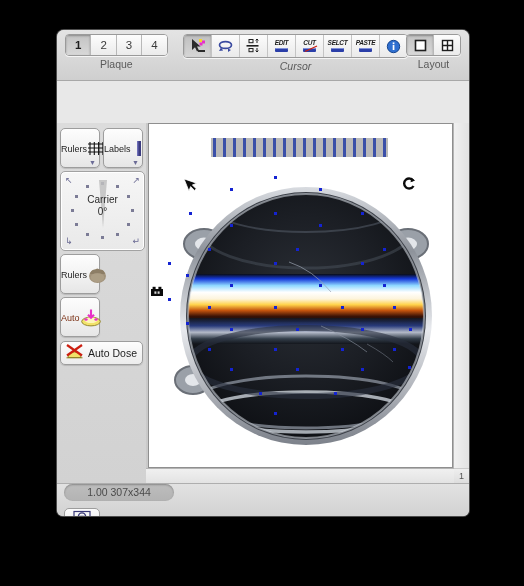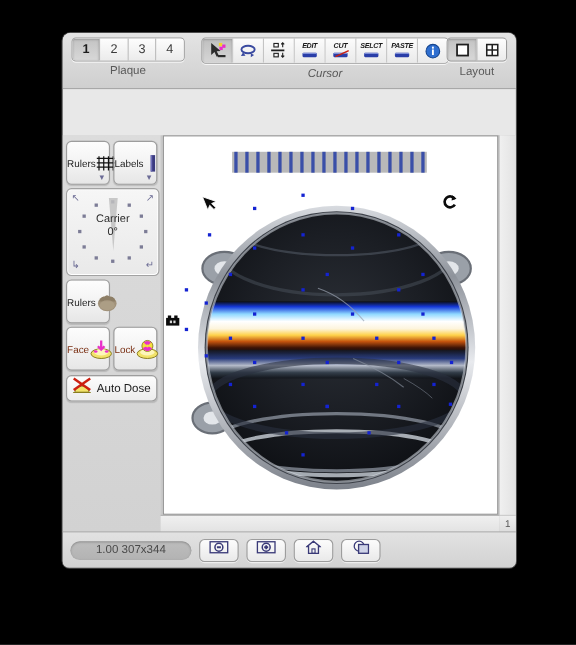--- a/index.html
+++ b/index.html
@@ -129,22 +129,22 @@
   #rulerstrip i{display:block;width:3px;background:#3a4fa8;}
 
   
   #photo{position:absolute;left:22px;top:42px;width:270px;height:290px;}
   .dot{position:absolute;width:2.5px;height:2.5px;background:#1423d2;}
   .glyph{position:absolute;font-size:13px;color:#000;line-height:1;font-weight:bold;}
 
   
   #bottombar{position:absolute;left:0;right:0;bottom:0;height:32px;
              background:linear-gradient(to bottom,#e2e2e2,#d2d2d2);
-             border-top:1px solid #aeaeae;display:flex;align-items:center;
-             padding-left:7px;gap:7px;}
+             border-top:1px solid #aeaeae;display:flex;align-items:flex-start;
+             padding-left:7px;gap:7px;flex-direction:column;}
   #zoompill{height:17px;min-width:110px;border-radius:9px;
             background:linear-gradient(to bottom,#bdbdbd,#b3b3b3);
             box-shadow:inset 0 1px 2px rgba(0,0,0,.28);
             font-size:10.5px;color:#4a4a4a;text-align:center;line-height:17px;cursor:default;}
   .bbtn{width:34px;height:19px;border:1px solid #9d9d9d;border-radius:5px;
         background:linear-gradient(to bottom,#fcfcfc,#e9e9e9);
         display:flex;align-items:center;justify-content:center;cursor:default;
         box-shadow:0 1px 0 rgba(255,255,255,.6);}
 </style>
 </head>
@@ -332,48 +332,32 @@
               <path d="M3 9 Q5 4 8 5 Q10 2 13 5 Q16.5 4 18 9 Z" fill="#8d7e66"></path>
               <ellipse cx="10.5" cy="12.5" rx="6.8" ry="4.6" fill="#b0a189" opacity=".75"></ellipse>
             </svg>
           </div>
         </div>
       </div>
 
 
       <div class="sbrow">
         <div class="sbbtn">
-          <div class="cap red">Face</div>
+          <div class="cap red">Auto</div>
           <div class="ic">
             <svg width="22" height="19" viewBox="0 0 22 19">
               <ellipse cx="11" cy="13.5" rx="9.3" ry="4.4" fill="#f2e36a" stroke="#8a7d20" stroke-width=".9"></ellipse>
               <ellipse cx="11" cy="12.2" rx="6.4" ry="2.9" fill="#fdf6bb"></ellipse>
               <path d="M11 1.5 L11 9.5 M8 6.8 L11 9.8 L14 6.8" stroke="#e830c8" stroke-width="2.1" fill="none"></path>
               <ellipse cx="6" cy="11.5" rx="1.7" ry="1.2" fill="#e830c8"></ellipse>
               <ellipse cx="16" cy="11.5" rx="1.7" ry="1.2" fill="#e830c8"></ellipse>
             </svg>
           </div>
         </div>
 
-        <div class="sbbtn">
-          <div class="cap red">Lock</div>
-          <div class="ic">
-            <svg width="22" height="19" viewBox="0 0 22 19">
-              <ellipse cx="11" cy="13.5" rx="9.3" ry="4.4" fill="#f2e36a" stroke="#8a7d20" stroke-width=".9"></ellipse>
-              <ellipse cx="11" cy="12.2" rx="6.4" ry="2.9" fill="#fdf6bb"></ellipse>
-              <circle cx="11" cy="6.5" r="5" fill="#f5e03a" stroke="#8a7d20" stroke-width=".8"></circle>
-              <g fill="#e830c8">
-                <path d="M11 6.5 L7.7 3.4 A4.5 4.5 0 0 1 14.3 3.4 Z"></path>
-                <path d="M11 6.5 L15.2 8.3 A4.5 4.5 0 0 1 9.6 10.9 Z"></path>
-                <path d="M11 6.5 L6.8 8.3 A4.5 4.5 0 0 0 12.4 10.9 Z"></path>
-              </g>
-              <circle cx="11" cy="6.5" r="1.3" fill="#f5e03a"></circle>
-            </svg>
-          </div>
-        </div>
       </div>
 
       <div id="autodose">
         <span>
           <svg width="19" height="17" viewBox="0 0 19 17">
             <path d="M3 14.5 A6.6 6.6 0 0 1 16 14.5 Z" fill="#f2e36a" stroke="#8a7d20" stroke-width=".8"></path>
             <line x1="1.5" y1="14.8" x2="17.5" y2="14.8" stroke="#8a7d20" stroke-width="1"></line>
             <line x1="2" y1="2" x2="17" y2="12.5" stroke="#cc1f10" stroke-width="2.2"></line>
             <line x1="17" y1="2" x2="2" y2="12.5" stroke="#cc1f10" stroke-width="2.2"></line>
           </svg>

